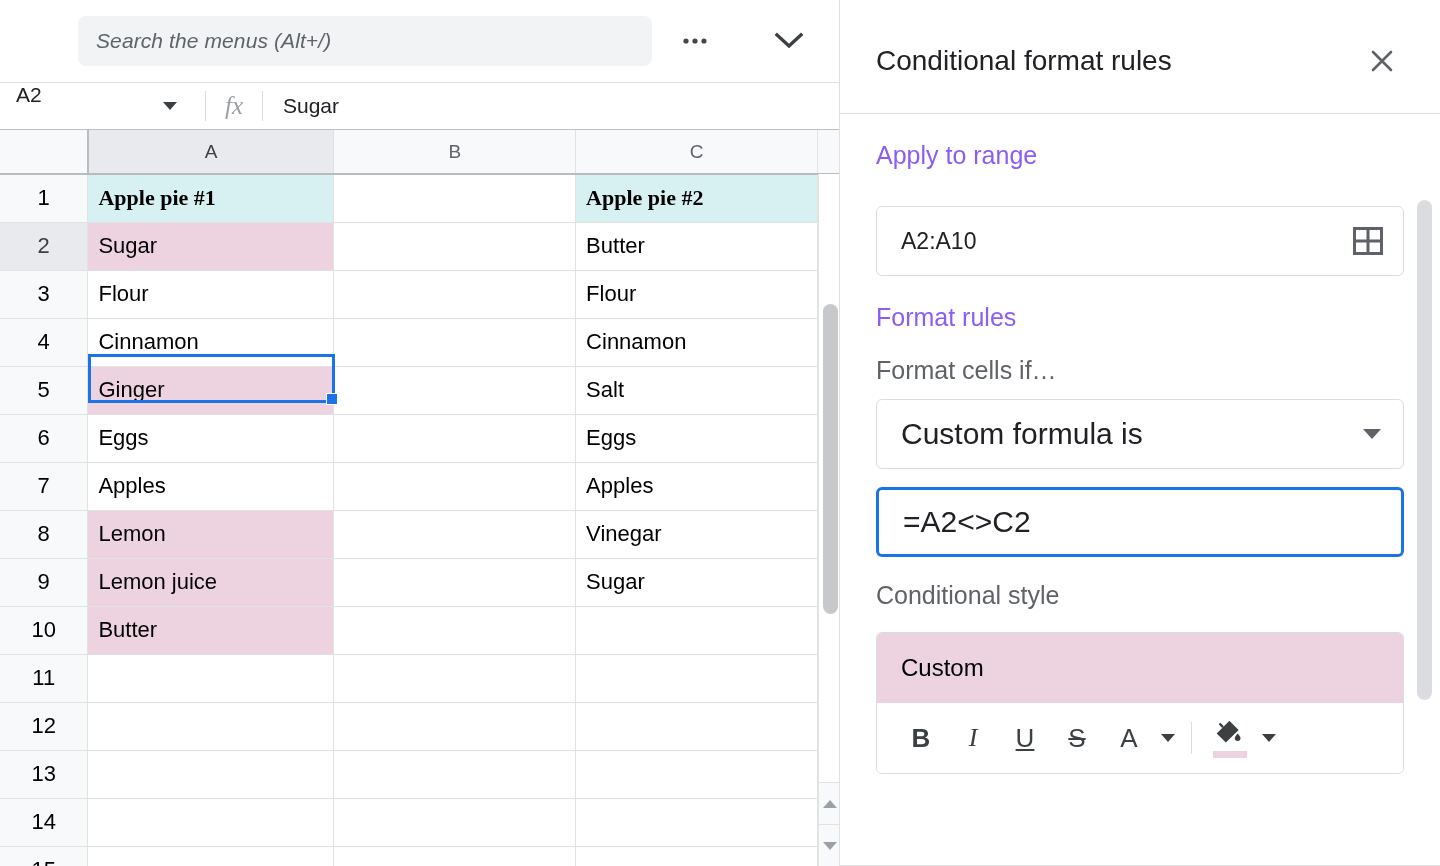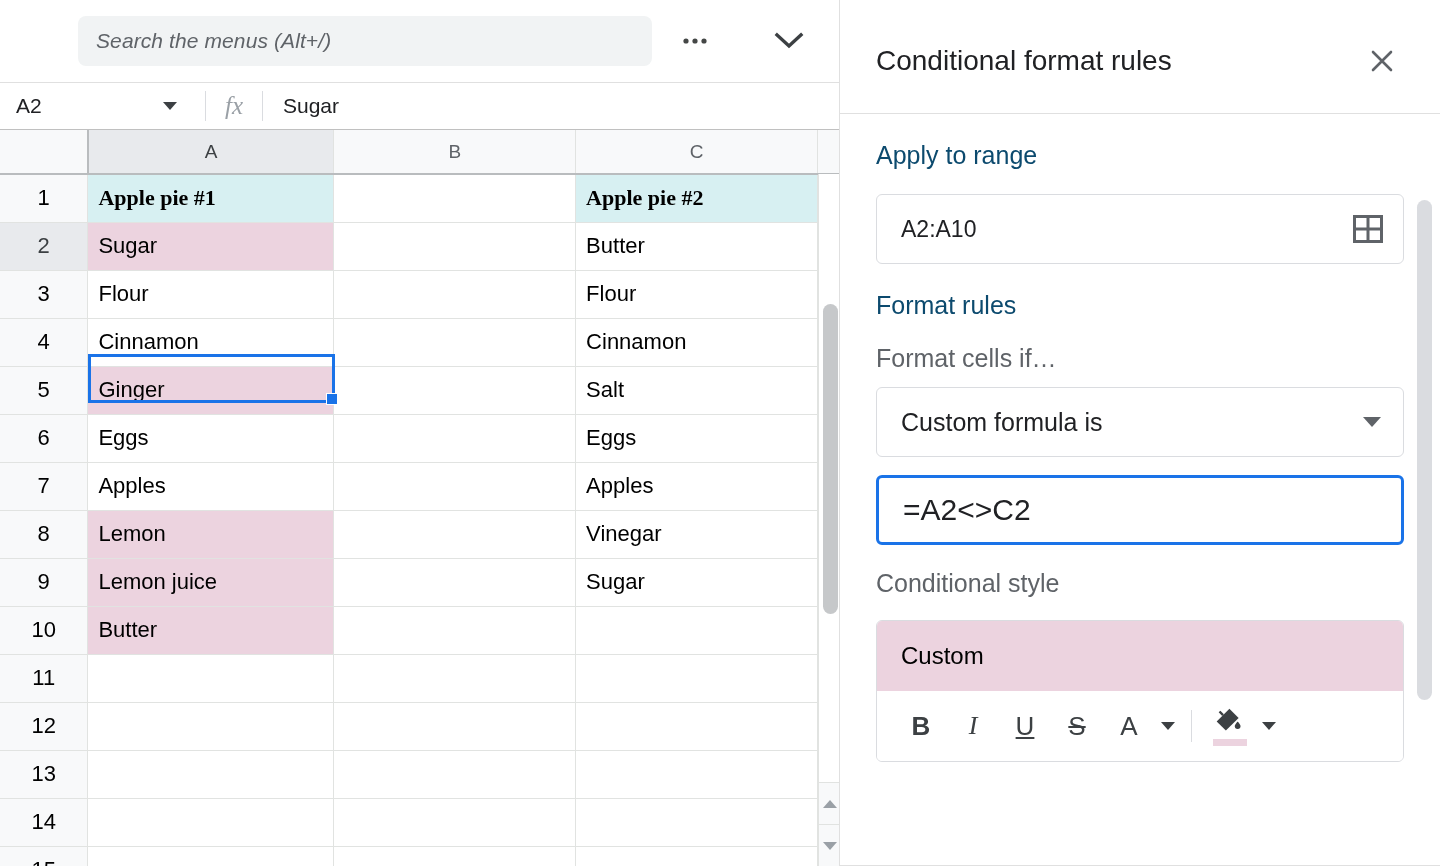--- a/index.html
+++ b/index.html
@@ -67,21 +67,21 @@
   
   .formula-bar {
     height: 48px;
     display: flex; align-items: center;
     border-top: 1px solid #e0e0e0;
     border-bottom: 1px solid #c0c0c0;
     background: #ffffff;
   }
   .namebox {
     width: 205px; height: 100%;
-    display: flex; align-items: center;
+    display: flex; 
     padding-left: 16px;
     position: relative;
   }
   .namebox-text { font-size: 21px; color: #202124; }
   .namebox-caret {
     position: absolute; right: 28px; top: 50%;
     transform: translateY(-50%);
     width: 0; height: 0;
     border-left: 7px solid transparent;
     border-right: 7px solid transparent;
@@ -231,25 +231,25 @@
     width: 44px; height: 44px;
     display: flex; align-items: center; justify-content: center;
     color: #5f6368;
   }
   .panel-body {
     padding: 0 36px;
     position: relative;
   }
   .section-title {
     font-size: 25px;
-    color: #0c4a6e;
+    color: #8b5cf6;
     margin-top: 27px;
   }
   .range-input {
-    margin-top: 24px;
+    margin-top: 36px;
     height: 70px;
     border: 1px solid #dadce0;
     border-radius: 6px;
     display: flex; align-items: center;
     padding: 0 18px 0 24px;
   }
   .range-value { flex: 1; font-size: 23px; color: #202124; }
   .grid-icon {
     width: 34px; height: 30px;
     display: flex; align-items: center; justify-content: center;
@@ -260,21 +260,21 @@
     margin-top: 24px;
   }
   .select-box {
     margin-top: 14px;
     height: 70px;
     border: 1px solid #dadce0;
     border-radius: 6px;
     display: flex; align-items: center;
     padding: 0 22px 0 24px;
   }
-  .select-value { flex: 1; font-size: 25px; color: #202124; }
+  .select-value { flex: 1; font-size: 30px; color: #202124; }
   .sel-caret {
     width: 0; height: 0;
     border-left: 9px solid transparent;
     border-right: 9px solid transparent;
     border-top: 10px solid #5f6368;
   }
   .formula-input {
     margin-top: 18px;
     height: 70px;
     border: 3px solid #1a73e8;

